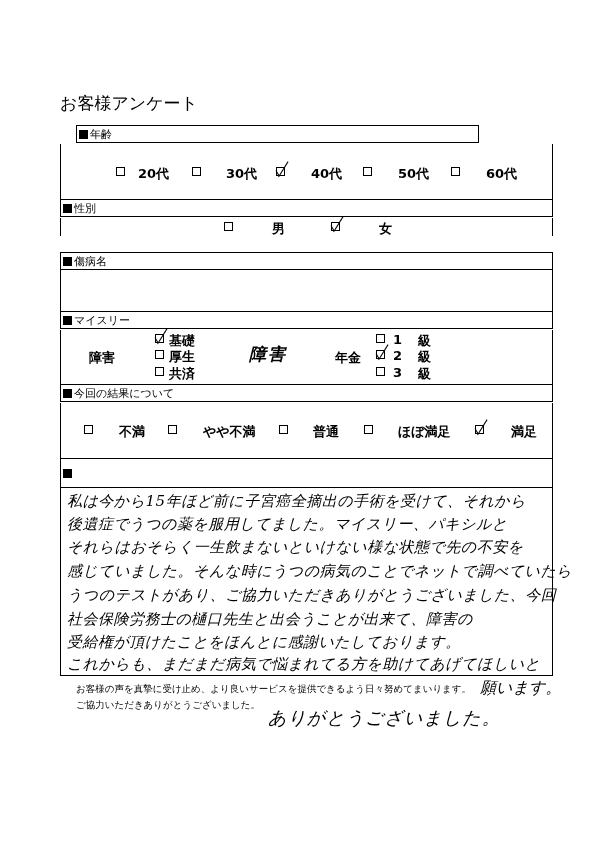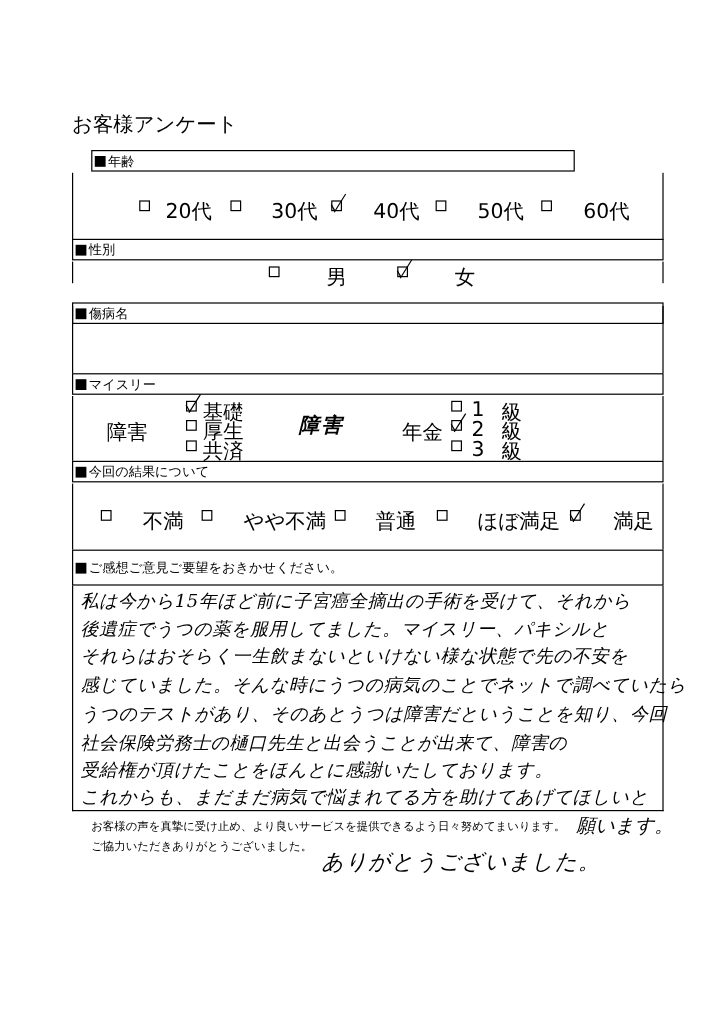--- a/index.html
+++ b/index.html
@@ -13,21 +13,21 @@
          height:18px; line-height:17px; padding-left:2px; font-size:11px; }
   .hdr .sq { display:inline-block; width:9px; height:9px; background:#000;
              margin-right:2px; vertical-align:-1px; }
   .cb { display:inline-block; width:9px; height:9px; border:1px solid #000;
         box-sizing:border-box; position:relative; vertical-align:-1px; }
   .cb.checked::after { content:""; position:absolute; left:1px; top:-9px;
         width:1.4px; height:18px; background:#000; transform:rotate(32deg);
         transform-origin:bottom; }
   .cb.checked::before { content:""; position:absolute; left:0px; top:2px;
         width:1.4px; height:6px; background:#000; transform:rotate(-30deg); }
-  .lbl { position:absolute; font-size:17px; white-space:nowrap; }
+  .lbl { position:absolute; font-size:13px; white-space:nowrap;font-weight:bold; }
   .hand { font-family:"DejaVu Serif", serif; font-style:italic; font-size:15px;
           letter-spacing:0.5px; white-space:nowrap; position:absolute; left:6px; }
   .footer { position:absolute; left:76px; font-size:9.5px; white-space:nowrap; }
 </style>
 </head>
 <body>
 
 <div class="abs title">お客様アンケート</div>
 
 <div class="row hdr" style="left:60px;top:125px;position:absolute;width:403px;margin-left:16px;">
@@ -100,28 +100,28 @@
   <span class="lbl" style="left:142px;top:20px;">やや不満</span>
   <span class="cb" style="position:absolute;left:218px;top:22px;"></span>
   <span class="lbl" style="left:252px;top:20px;">普通</span>
   <span class="cb" style="position:absolute;left:303px;top:22px;"></span>
   <span class="lbl" style="left:337px;top:20px;">ほぼ満足</span>
   <span class="cb checked" style="position:absolute;left:414px;top:22px;"></span>
   <span class="lbl" style="left:450px;top:20px;">満足</span>
 </div>
 
 <div class="row hdr" style="left:60px;top:458px;position:absolute;height:30px;line-height:30px;border-bottom:1.5px solid #000;">
-  <span class="sq"></span><span>ご感想ご意見ご要望をおきかせください。</span>
+  <span class="sq"></span>
 </div>
 <div class="row" style="left:60px;top:488px;height:188px;position:absolute;border-bottom:1.5px solid #000;">
   <span class="hand" style="top:4px;">私は今から15年ほど前に子宮癌全摘出の手術を受けて、それから</span>
   <span class="hand" style="top:27px;">後遺症でうつの薬を服用してました。マイスリー、パキシルと</span>
   <span class="hand" style="top:50px;">それらはおそらく一生飲まないといけない様な状態で先の不安を</span>
   <span class="hand" style="top:74px;">感じていました。そんな時にうつの病気のことでネットで調べていたら</span>
-  <span class="hand" style="top:98px;">うつのテストがあり、そのあとうつは障害だということを知り、今回</span>
+  <span class="hand" style="top:98px;">うつのテストがあり、ご協力いただきありがとうございました、今回</span>
   <span class="hand" style="top:122px;">社会保険労務士の樋口先生と出会うことが出来て、障害の</span>
   <span class="hand" style="top:145px;">受給権が頂けたことをほんとに感謝いたしております。</span>
   <span class="hand" style="top:167px;">これからも、まだまだ病気で悩まれてる方を助けてあげてほしいと</span>
 </div>
 
 <div class="footer" style="top:683px;">お客様の声を真摯に受け止め、より良いサービスを提供できるよう日々努めてまいります。</div>
 <div class="footer" style="top:699px;">ご協力いただきありがとうございました。</div>
 
 <div class="abs" style="left:480px;top:678px;font-family:Liberation Sans, sans-serif;font-style:italic;font-size:16px;">願います。</div>
 <div class="abs" style="left:268px;top:706px;font-family:'DejaVu Serif',serif;font-style:italic;font-size:18px;letter-spacing:1px;">ありがとうございました。</div>

